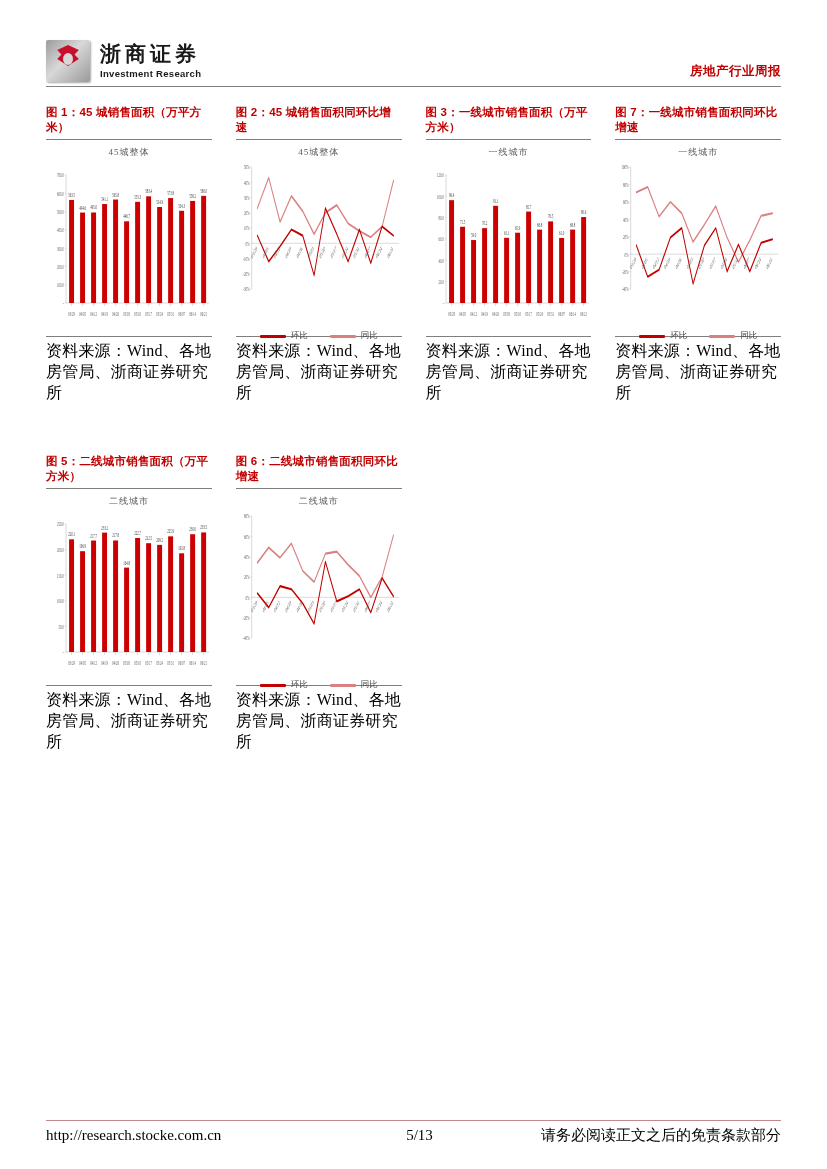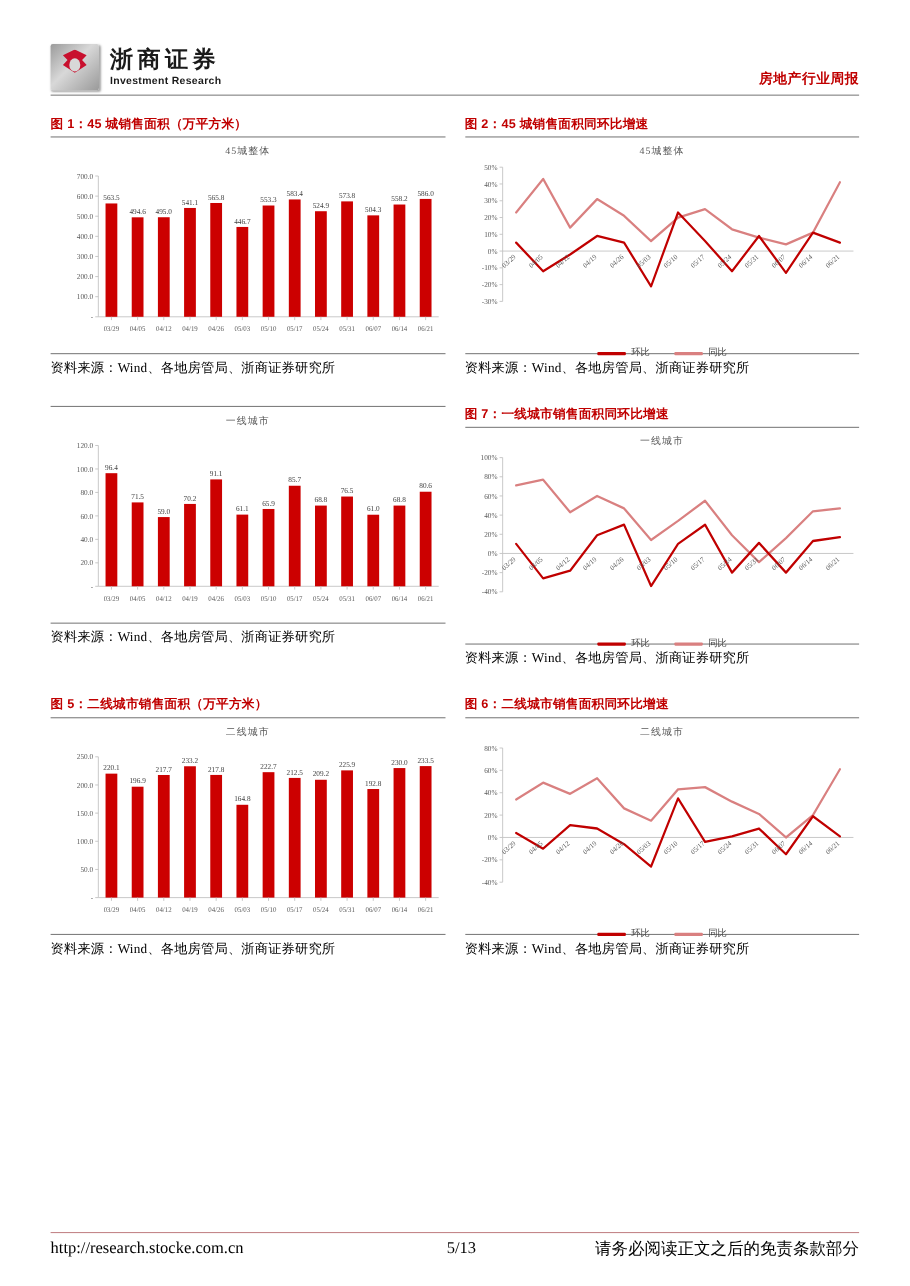--- a/index.html
+++ b/index.html
@@ -32,31 +32,31 @@
     content:""; position:absolute; left:17px; top:13px; width:10px; height:12px;
     background:#d8d8d8; border-radius:50%;
   }
   .brand-txt { line-height:1; }
   .brand-cn { font-family:"Liberation Serif",serif; font-size:21px; font-weight:bold; letter-spacing:4px; color:#1a1a1a;}
   .brand-en { font-family:"Liberation Sans",sans-serif; font-size:9.5px; font-weight:bold; letter-spacing:.3px; color:#1a1a1a; margin-top:4px;}
   .header-right { font-size:12.5px; font-weight:bold; color:#c00000; padding-bottom:4px; letter-spacing:.5px;}
   .header-rule { border-bottom:1.6px solid #808080; margin-top:2px; }
 
   
-  .grid { display:grid; grid-template-columns: 1fr 1fr; column-gap:18px; row-gap:0px; margin-top:18px; }
+  .grid { display:grid; grid-template-columns: 1fr 1fr 1fr 1fr; column-gap:18px; row-gap:0px; margin-top:18px;gap:24px; }
   .fig { padding-bottom:26px; }
   .fig-title {
     font-family:"Liberation Sans","DejaVu Sans",sans-serif;
     font-size:11.5px; font-weight:bold; color:#c00000;
     padding-bottom:4px; letter-spacing:.2px;
   }
   .fig-title-rule { border-bottom:1.3px solid #7f7f7f; }
   .fig-body { height:196px; position:relative; padding-top:6px; }
   .fig-src-rule { border-bottom:1.2px solid #7f7f7f; margin-bottom:4px;}
-  .fig-src { font-size:12px; color:#000; letter-spacing:.2px;}
+  .fig-src { font-size:16px; color:#000; letter-spacing:.2px;}
 
   .chart-head { text-align:center; font-size:9px; color:#595959; margin-bottom:2px; letter-spacing:1px;}
 
   
   .plot { position:relative; width:100%; height:168px; }
   .plot svg { display:block; width:100%; height:100%; }
 
   .tick-lbl { font-family:"Liberation Serif",serif; font-size:7px; fill:#595959; }
   .xtick-lbl { font-family:"Liberation Serif",serif; font-size:6.6px; fill:#595959; }
   .bar-lbl { font-family:"Liberation Serif",serif; font-size:7px; fill:#404040; }
@@ -231,20 +231,21 @@
             <span class="legend-swatch" style="background: rgb(217, 128, 128);"></span>
             <span>同比</span>
           </div>
         </div>
       </div>
       <div class="fig-src-rule"></div>
       <div class="fig-src">资料来源：Wind、各地房管局、浙商证券研究所</div>
     </div>
 
     <div class="fig">
+      <div class="fig-title">图 3：一线城市销售面积（万平方米）</div>
       <div class="fig-title-rule"></div>
       <div class="fig-body">
         <div class="chart-head">一线城市</div>
         <div class="plot">
             <svg viewBox="0 0 380 168" preserveAspectRatio="none">
               <text x="41" y="144.4" text-anchor="end" class="tick-lbl">-</text>
               <line x1="46" y1="142" x2="43" y2="142" class="tickmark"></line>
               <text x="41" y="123.06666666666668" text-anchor="end" class="tick-lbl">20.0</text>
               <line x1="46" y1="120.66666666666667" x2="43" y2="120.66666666666667" class="tickmark"></line>
               <text x="41" y="101.73333333333335" text-anchor="end" class="tick-lbl">40.0</text>

